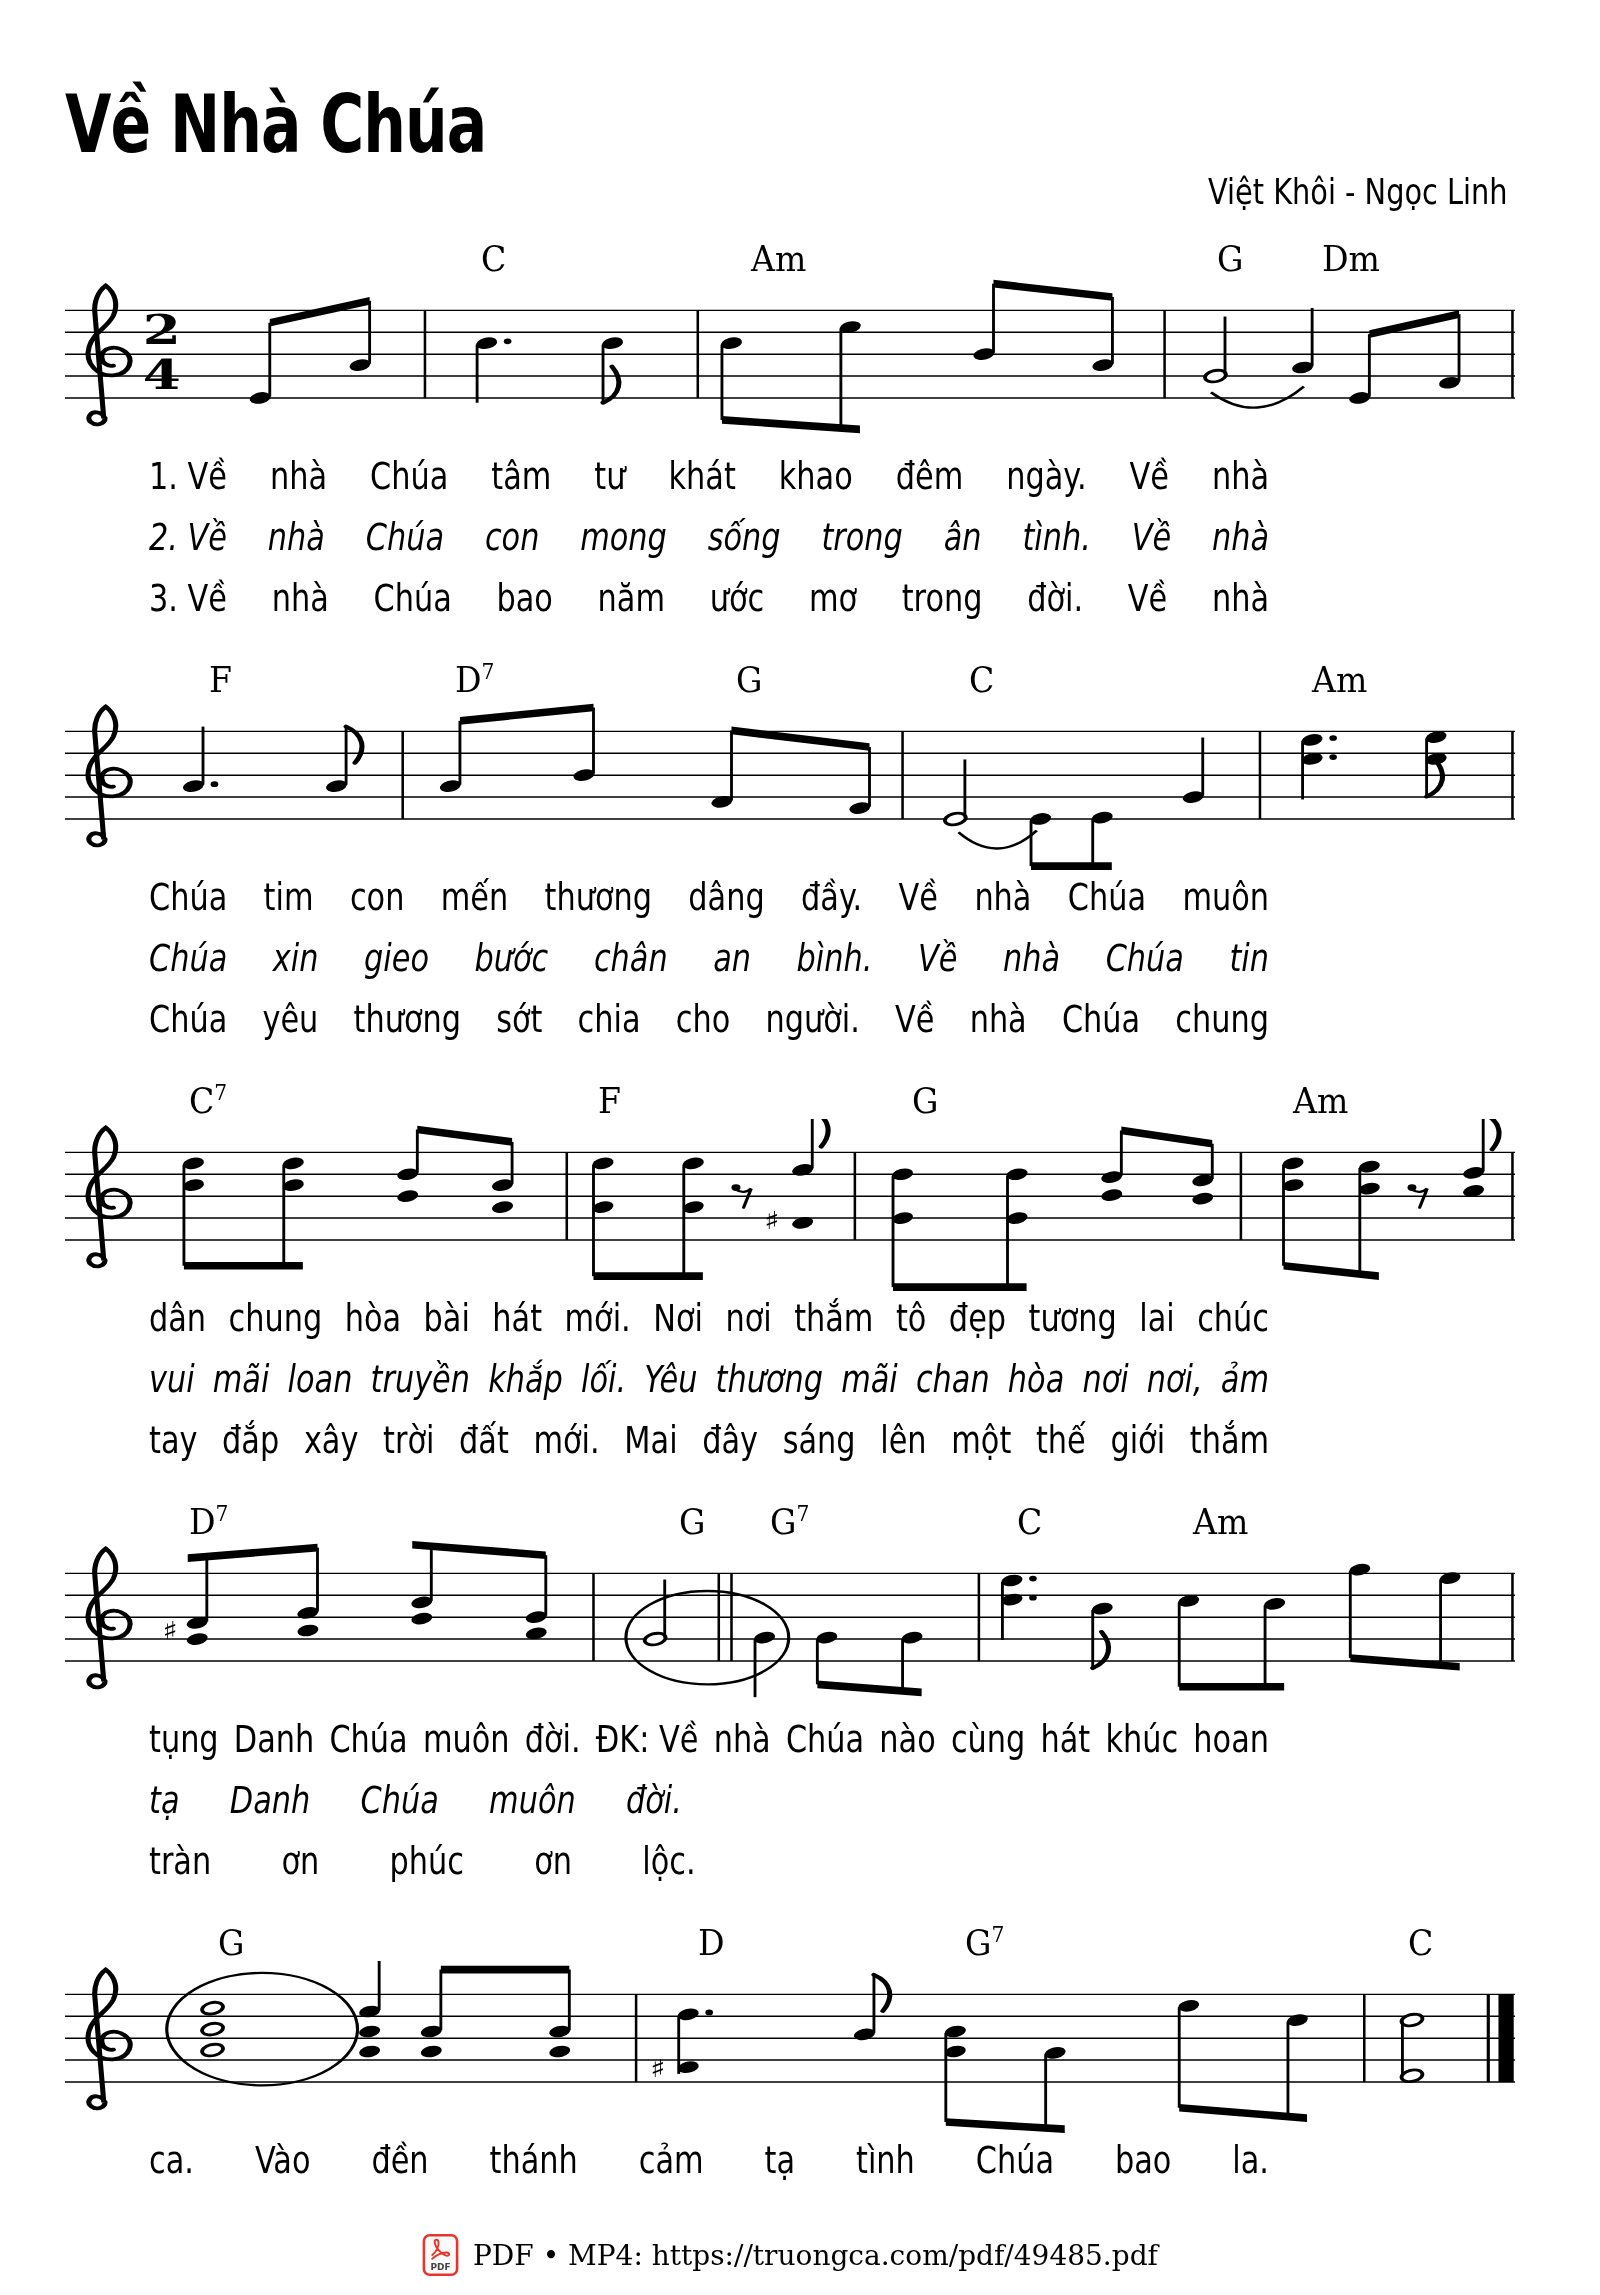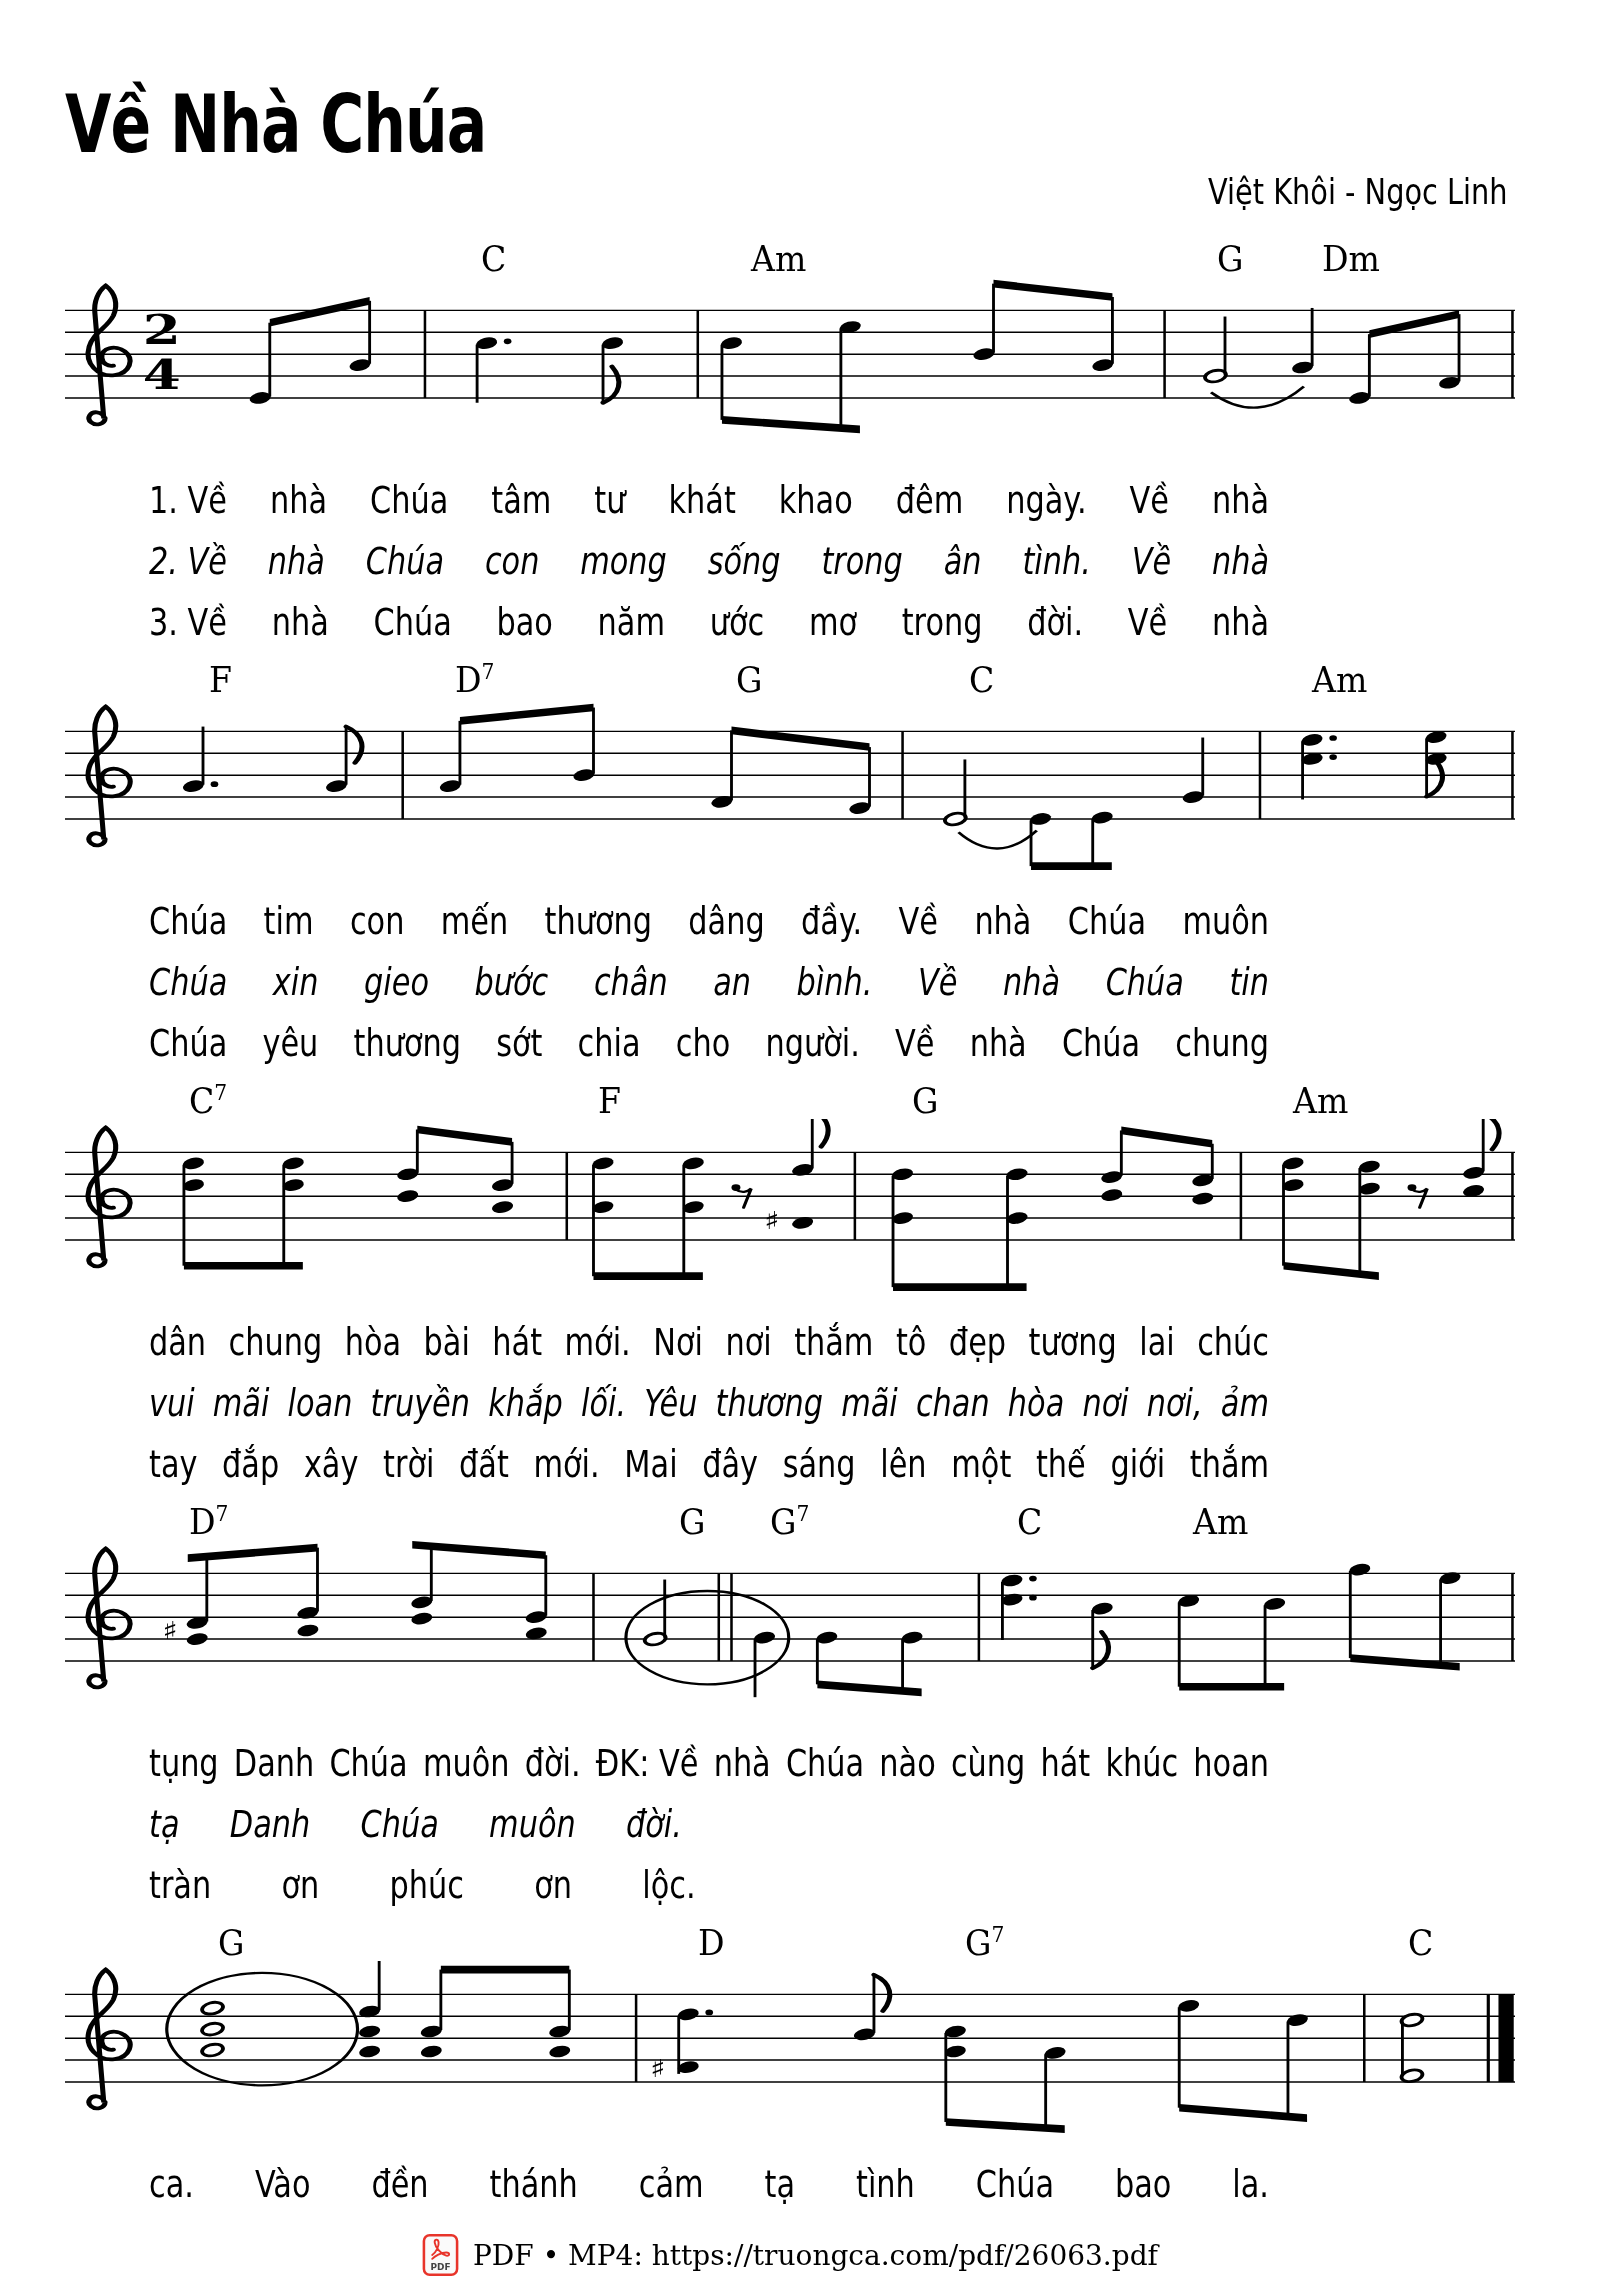--- a/index.html
+++ b/index.html
@@ -27,21 +27,21 @@
   .chordrow{position:relative;height:43px;}
   .chord{
     position:absolute;bottom:0;
     font-family:"DejaVu Serif",serif;font-size:36px;line-height:1;
     transform:scaleX(.92);transform-origin:0 100%;white-space:nowrap;
   }
   .chord sup{font-size:22px;vertical-align:super;line-height:0;}
   .staff-svg{display:block;width:100%;height:181px;}
   .lyrics{padding-left:84px;}
   .lyric-row{
-    height:61px;display:flex;align-items:flex-end;
+    height:61px;display:flex;align-items:flex-start;
   }
   .lyric-inner{
     display:flex;justify-content:space-between;align-items:baseline;
     font-size:37px;line-height:1;white-space:nowrap;
     transform:scaleX(.82);transform-origin:0 50%;
   }
   .lyric-row.italic .lyric-inner{font-style:italic;}
   .lyric-inner span{display:inline-block;}
   
   .footer{
@@ -572,16 +572,16 @@
         </div>
       </div>
     </div>
 
   <div class="footer">
     <svg class="pdficon" width="37" height="44" viewBox="0 0 58 68">
       <rect x="3" y="3" width="52" height="62" rx="9" fill="#fafafa" stroke="#e8342a" stroke-width="4"></rect>
       <path d="M16 34 C22 30 27 20 26 14 C25 8 19 9 20 15 C21 22 30 33 38 35 C44 36 44 30 38 30 C30 30 20 36 16 40" fill="none" stroke="#e8342a" stroke-width="3" stroke-linecap="round"></path>
       <text x="29" y="57" text-anchor="middle" font-family="DejaVu Sans, sans-serif" font-size="14" font-weight="bold" fill="#444">PDF</text>
     </svg>
-    <div class="footer-text">PDF • MP4: https://truongca.com/pdf/26063.pdf</div>
+    <div class="footer-text">PDF • MP4: https://truongca.com/pdf/49485.pdf</div>
   </div>
 </div>
 
 
 </body></html>

